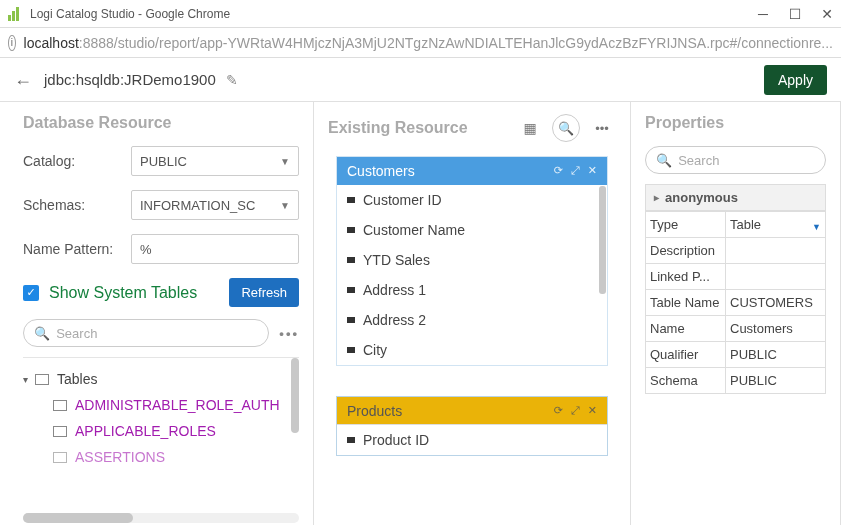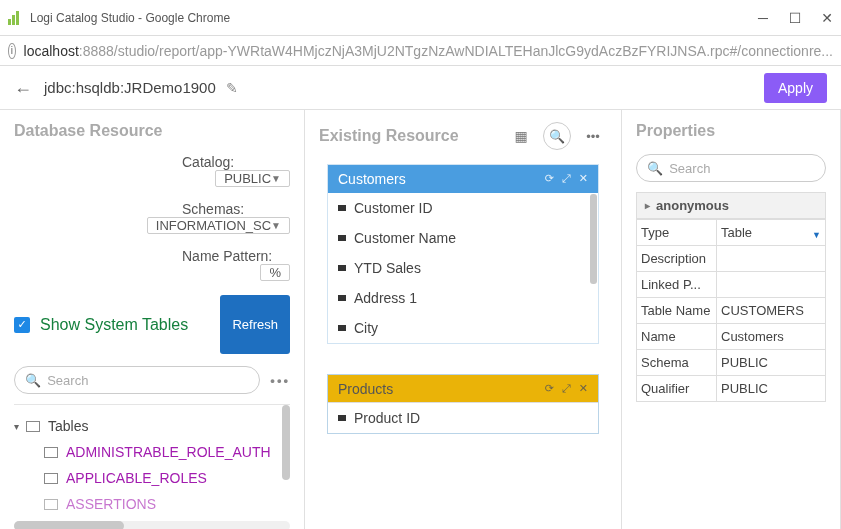--- a/index.html
+++ b/index.html
@@ -1,52 +1,52 @@
 <!DOCTYPE html>
 <html><head>
 <meta charset="utf-8">
 <style>
   * { box-sizing: border-box; margin: 0; padding: 0; font-family: Arial, Helvetica, sans-serif; }
   body { width: 841px; height: 529px; overflow: hidden; background: #fff; font-size: 13px; color: #333; }
   
-  .titlebar { height: 36px; background: #fff; display: flex; align-items: center; padding: 0 8px; border-bottom: 1px solid #ddd; }
+  .titlebar { height: 28px; background: #fff; display: flex; align-items: center; padding: 0 8px; border-bottom: 1px solid #ddd; }
   .titlebar .appicon { width:14px; height:14px; margin-right:8px; display:flex; gap:1px; align-items:flex-end;}
   .titlebar .appicon span{ display:block; width:3px; background:#8bc34a;}
   .titlebar .appicon span:nth-child(1){height:6px;} .titlebar .appicon span:nth-child(2){height:10px;} .titlebar .appicon span:nth-child(3){height:14px;}
   .titlebar .title { flex:1; font-size:12px; color:#555;}
   .winbtns { display:flex; gap:20px; }
   .winbtn { width:12px; height:12px; display:flex; align-items:center; justify-content:center; color:#555; font-size:14px;}
   
   .addrbar { height:30px; display:flex; align-items:center; padding:0 8px; border-bottom:1px solid #ddd; }
   .infoicon { width:16px; height:16px; border:1px solid #999; border-radius:50%; font-size:10px; display:flex; align-items:center; justify-content:center; color:#666; margin-right:8px;}
   .url { font-size:14px; color:#999; white-space:nowrap; }
   .url .host { color:#333; }
   
   .subhdr { height:44px; display:flex; align-items:center; padding:0 14px; border-bottom:1px solid #e0e0e0;}
   .backarr { font-size:18px; color:#666; margin-right:12px;}
   .connstr { font-size:15px; color:#444; flex:1;}
   .editicn { color:#888; margin-left:6px; font-size:14px;}
-  .applybtn { background:#8b5cf6; color:#fff; border:none; padding:7px 14px; border-radius:3px; font-size:14px;}
-  
-  .cols { display:flex; height:calc(529px - 32px - 30px - 44px); }
+  .applybtn { background:#14532d; color:#fff; border:none; padding:7px 14px; border-radius:3px; font-size:14px;}
+  
+  .cols { display:flex; height:calc(529px - 32px - 30px - 44px);margin-left:9px; }
   .panel { border-right:1px solid #e0e0e0; padding:12px 14px 0 14px; overflow:hidden; position:relative;}
   .panel-left { width:305px; }
   .panel-mid { width:317px; }
   .panel-right { flex:1; }
   .panelhdr { display:flex; align-items:center; margin-bottom:14px;}
   .panelhdr h2 { font-size:16px; font-weight:bold; color:#aaa; flex:1;}
   
-  .row { display:flex; align-items:flex-end; margin-bottom:14px;flex-direction:column; }
+  .row { display:flex; align-items:center; margin-bottom:14px; }
   .row label { width:108px; font-size:14px; color:#555;}
   .select, .textin { flex:1; height:30px; border:1px solid #ccc; border-radius:2px; padding:0 8px; font-size:13px; color:#555; display:flex; align-items:center; justify-content:space-between; background:#fff;}
   .select .caret { font-size:10px; color:#777;}
   .chkrow { display:flex; align-items:center; margin-bottom:10px;}
   .chkbox { width:16px; height:16px; background:#1e88e5; border-radius:2px; margin-right:10px; display:flex; align-items:center; justify-content:center; color:#fff; font-size:11px;}
   .chklbl { flex:1; font-size:16px; color:#15803d;}
-  .refreshbtn { background:#1e6fc0; color:#fff; border:none; padding:22px 12px; border-radius:3px; font-size:13px;}
+  .refreshbtn { background:#1e6fc0; color:#fff; border:none; padding:7px 12px; border-radius:3px; font-size:13px;}
   .searchwrap { display:flex; align-items:center; margin-top:12px; margin-bottom:10px;}
   .searchbox { flex:1; display:flex; align-items:center; border:1px solid #ccc; border-radius:15px; height:28px; padding:0 10px; color:#aaa;}
   .searchbox .sicon{ margin-right:6px; font-size:13px;}
   .dots { margin-left:10px; color:#888; letter-spacing:2px; font-weight:bold;}
   .tree { border-top:1px solid #e5e5e5; padding-top:8px; height:108px; overflow:hidden; position:relative;}
   .tree-row { display:flex; align-items:center; padding:5px 0; font-size:14px; color:#444; white-space:nowrap;}
   .tree-row.root { font-weight:normal;}
   .tree-row .tri { width:12px; font-size:10px; color:#666;}
   .tree-row .foldericn { width:14px; height:11px; border:1px solid #888; margin-right:8px; position:relative;}
   .tree-row.child { padding-left:30px; color:#a21caf;}
@@ -207,20 +207,24 @@
               <div class="cardrow">
                 <span class="keyicn"></span>
                 <span>YTD Sales</span>
               </div>
               <div class="cardrow">
                 <span class="keyicn"></span>
                 <span>Address 1</span>
               </div>
               <div class="cardrow">
                 <span class="keyicn"></span>
+                <span>Address 2</span>
+              </div>
+              <div class="cardrow">
+                <span class="keyicn"></span>
                 <span>City</span>
               </div>
               <div class="cardscroll"></div>
             </div>
           </div>
           <div class="card">
             <div class="cardhdr inactive">
               <span class="title">Products</span>
               <span class="hdricn">⟳</span>
               <span class="hdricn">⤢</span>
@@ -270,23 +274,23 @@
           </tr>
           <tr>
             <td>Table Name</td>
             <td>CUSTOMERS</td>
           </tr>
           <tr>
             <td>Name</td>
             <td>Customers</td>
           </tr>
           <tr>
+            <td>Qualifier</td>
+            <td>PUBLIC</td>
+          </tr>
+          <tr>
             <td>Schema</td>
             <td>PUBLIC</td>
           </tr>
-          <tr>
-            <td>Qualifier</td>
-            <td>PUBLIC</td>
-          </tr>
         </tbody>
     </table>
   </div>
 </div>
 
 </body></html>

